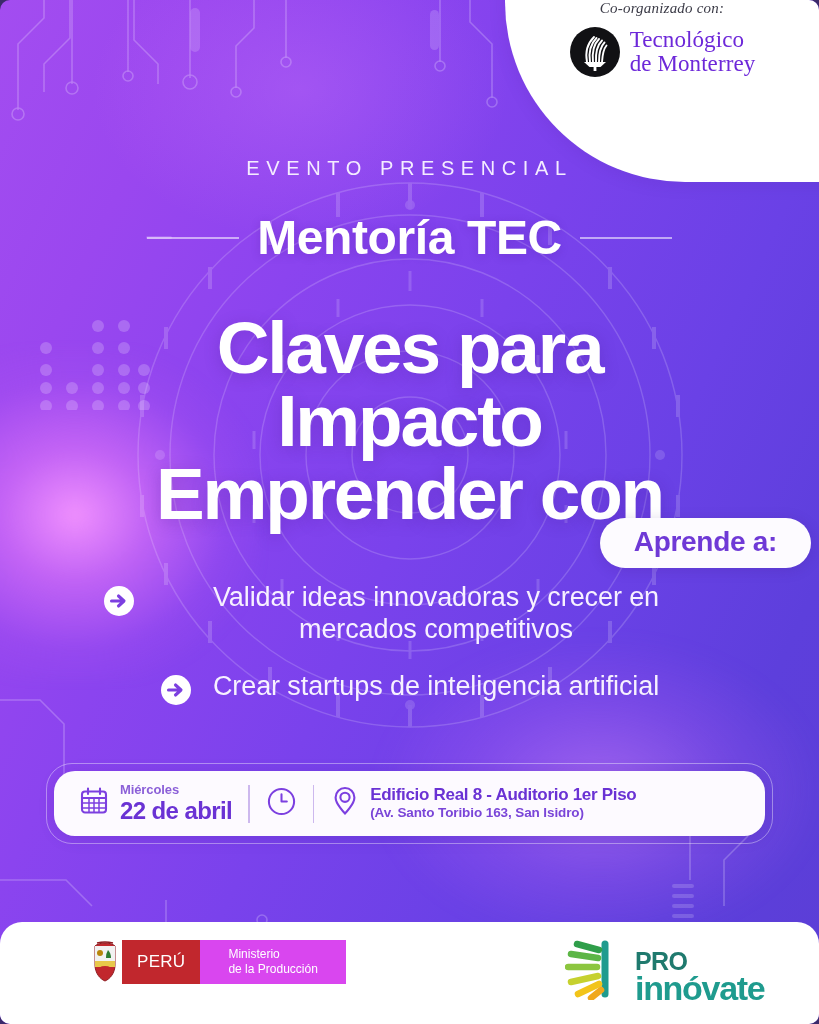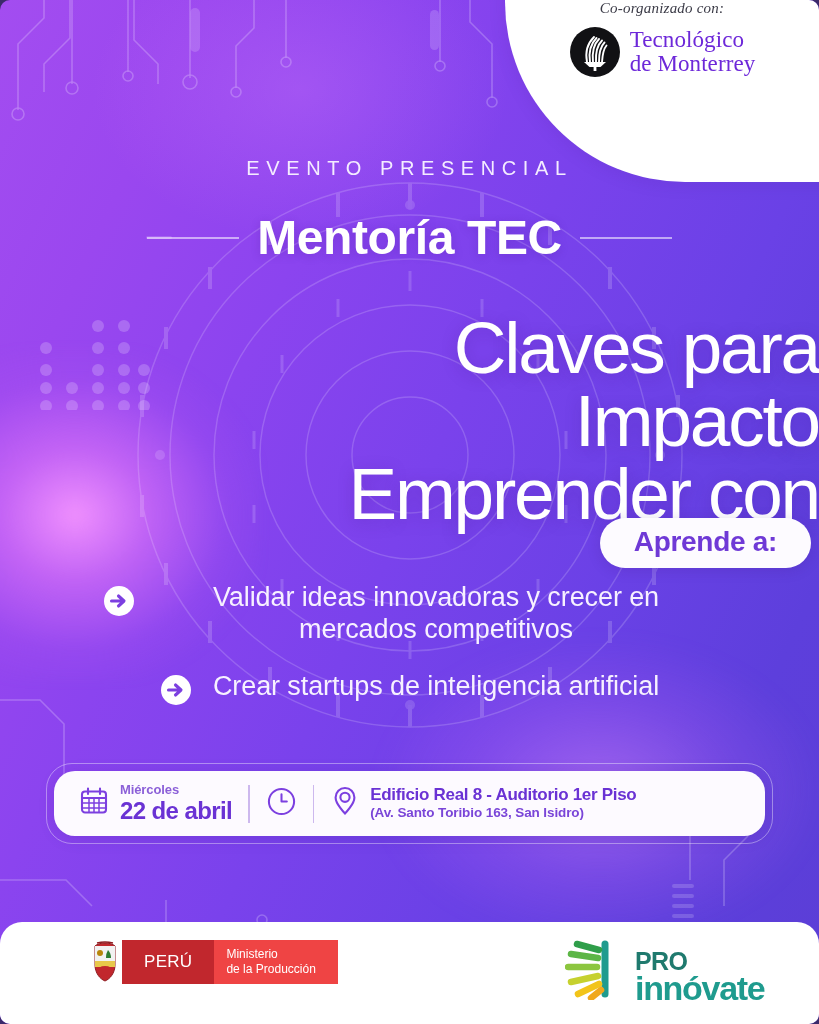--- a/index.html
+++ b/index.html
@@ -69,22 +69,22 @@
   .sub-row{
     position:absolute;top:210px;left:0;right:0;
     display:flex;align-items:center;justify-content:center;gap:18px;
   }
   .rule{width:92px;height:2px;background:rgba(255,255,255,.55);}
   .sub-title{
     color:#ffffff;font-size:48px;font-weight:bold;letter-spacing:-.4px;
     text-shadow:0 2px 10px rgba(70,25,140,.22);
   }
   .headline{
-    position:absolute;top:262px;left:0;right:0;text-align:right;
-    color:#ffffff;font-size:73px;font-weight:normal;line-height:1.0;
+    position:absolute;top:262px;left:0;right:0;text-align:center;
+    color:#ffffff;font-size:73px;font-weight:bold;line-height:1.0;
     letter-spacing:-2.2px;
     text-shadow:0 3px 16px rgba(70,25,140,.26);
   }
   .headline span{display:block;}
 
   
   .pill-wrap{position:absolute;top:518px;left:0;right:8px;text-align:right;padding-left:16px;}
   .pill{
     display:inline-block;background:#fdfbff;color:#6f39d6;
     font-size:28px;font-weight:bold;letter-spacing:-.3px;
@@ -124,23 +124,23 @@
   .info-paren{font-size:12.5px;color:#7a45d8;font-weight:bold;line-height:1.2;}
 
   
   .footer{
     position:absolute;left:0;right:0;bottom:0;height:102px;
     background:#ffffff;border-radius:22px 22px 0 0;
     display:flex;align-items:center;
   }
   .peru-logo{position:absolute;left:88px;top:18px;display:flex;align-items:stretch;height:44px;}
   .peru-shield{width:34px;display:flex;align-items:center;justify-content:center;background:#fff;}
-  .peru-red{background:#c1272d;display:flex;align-items:center;padding:0 22px;}
+  .peru-red{background:#c1272d;display:flex;align-items:center;padding:0 15px;}
   .peru-red span{color:#fff;font-size:17px;letter-spacing:.3px;}
-  .peru-grey{background:#ef4444;display:flex;align-items:center;padding:0 12px;min-width:124px;}
+  .peru-grey{background:#d946ef;display:flex;align-items:center;padding:0 28px;min-width:124px;}
   .peru-grey span{color:#fff;font-size:12px;line-height:1.25;}
   .pro-logo{position:absolute;left:565px;top:16px;display:flex;align-items:flex-end;gap:12px;}
   .pro-words{line-height:.92;}
   .pro-top{font-size:25px;font-weight:bold;color:#1f7a6e;letter-spacing:-.6px;}
   .pro-bot{font-size:34px;font-weight:bold;color:#1f9b8e;letter-spacing:-1.3px;}
 </style>
 </head>
 <body>
 
 <div class="poster">

